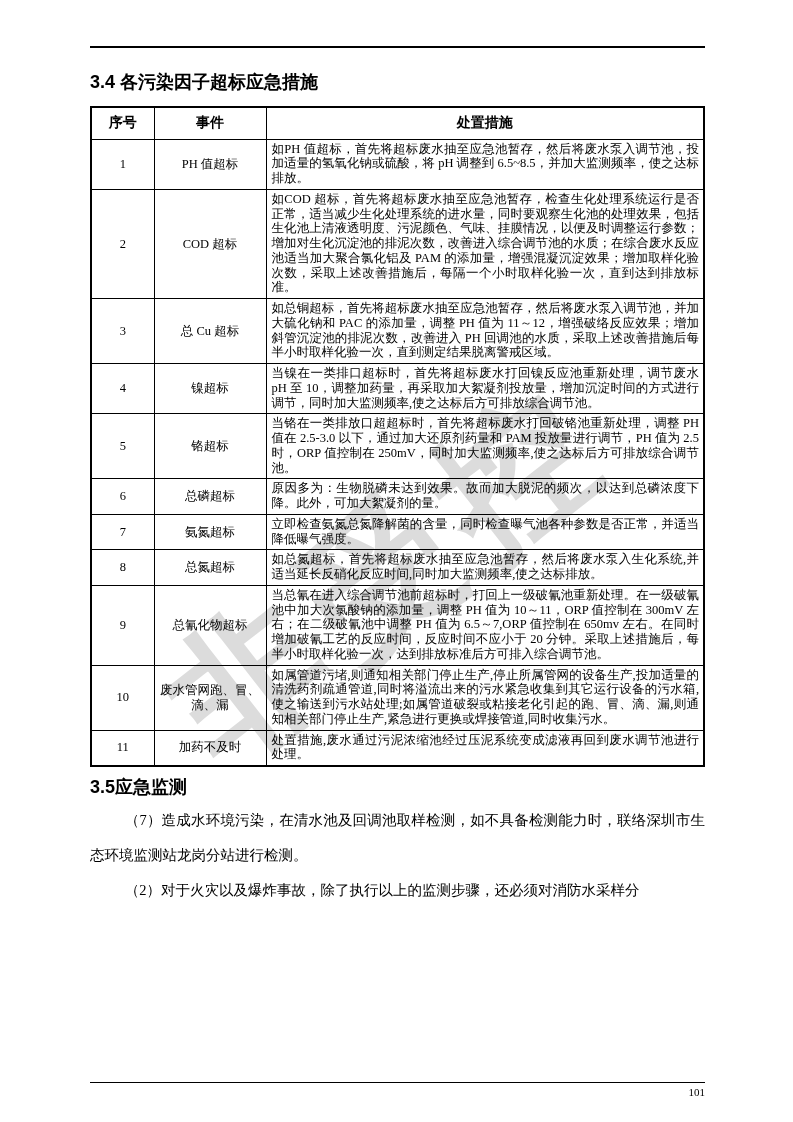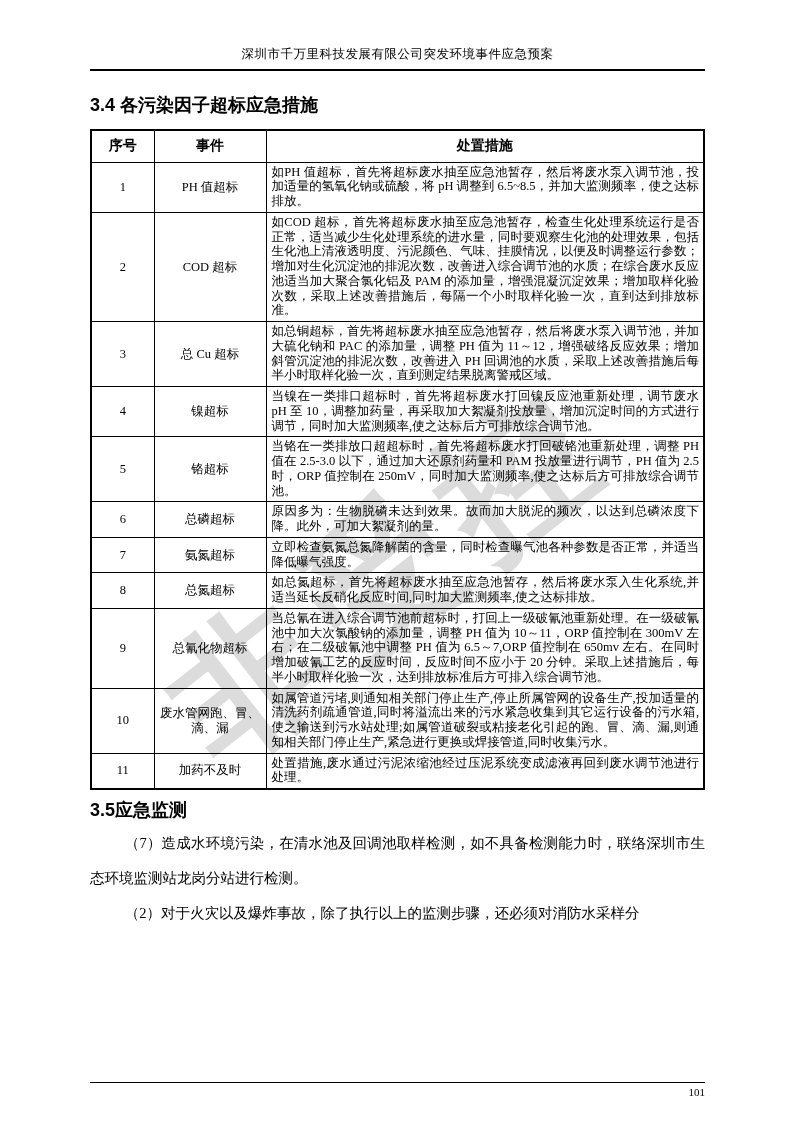--- a/index.html
+++ b/index.html
@@ -97,21 +97,20 @@
 </style>
 </head>
 <body>
 
 <div class="page">
 
   <div class="watermark" style="color: rgb(220, 220, 220);">非受控</div>
 
   <div class="content">
 
-    <div class="doc-header-title">深圳市千万里科技发展有限公司突发环境事件应急预案</div>
     <div class="doc-header-rule"></div>
 
     <div class="section-title">3.4 各污染因子超标应急措施</div>
 
     <table class="measures">
       <colgroup>
         <col class="c-no">
         <col class="c-event">
         <col class="c-measure">
       </colgroup>

